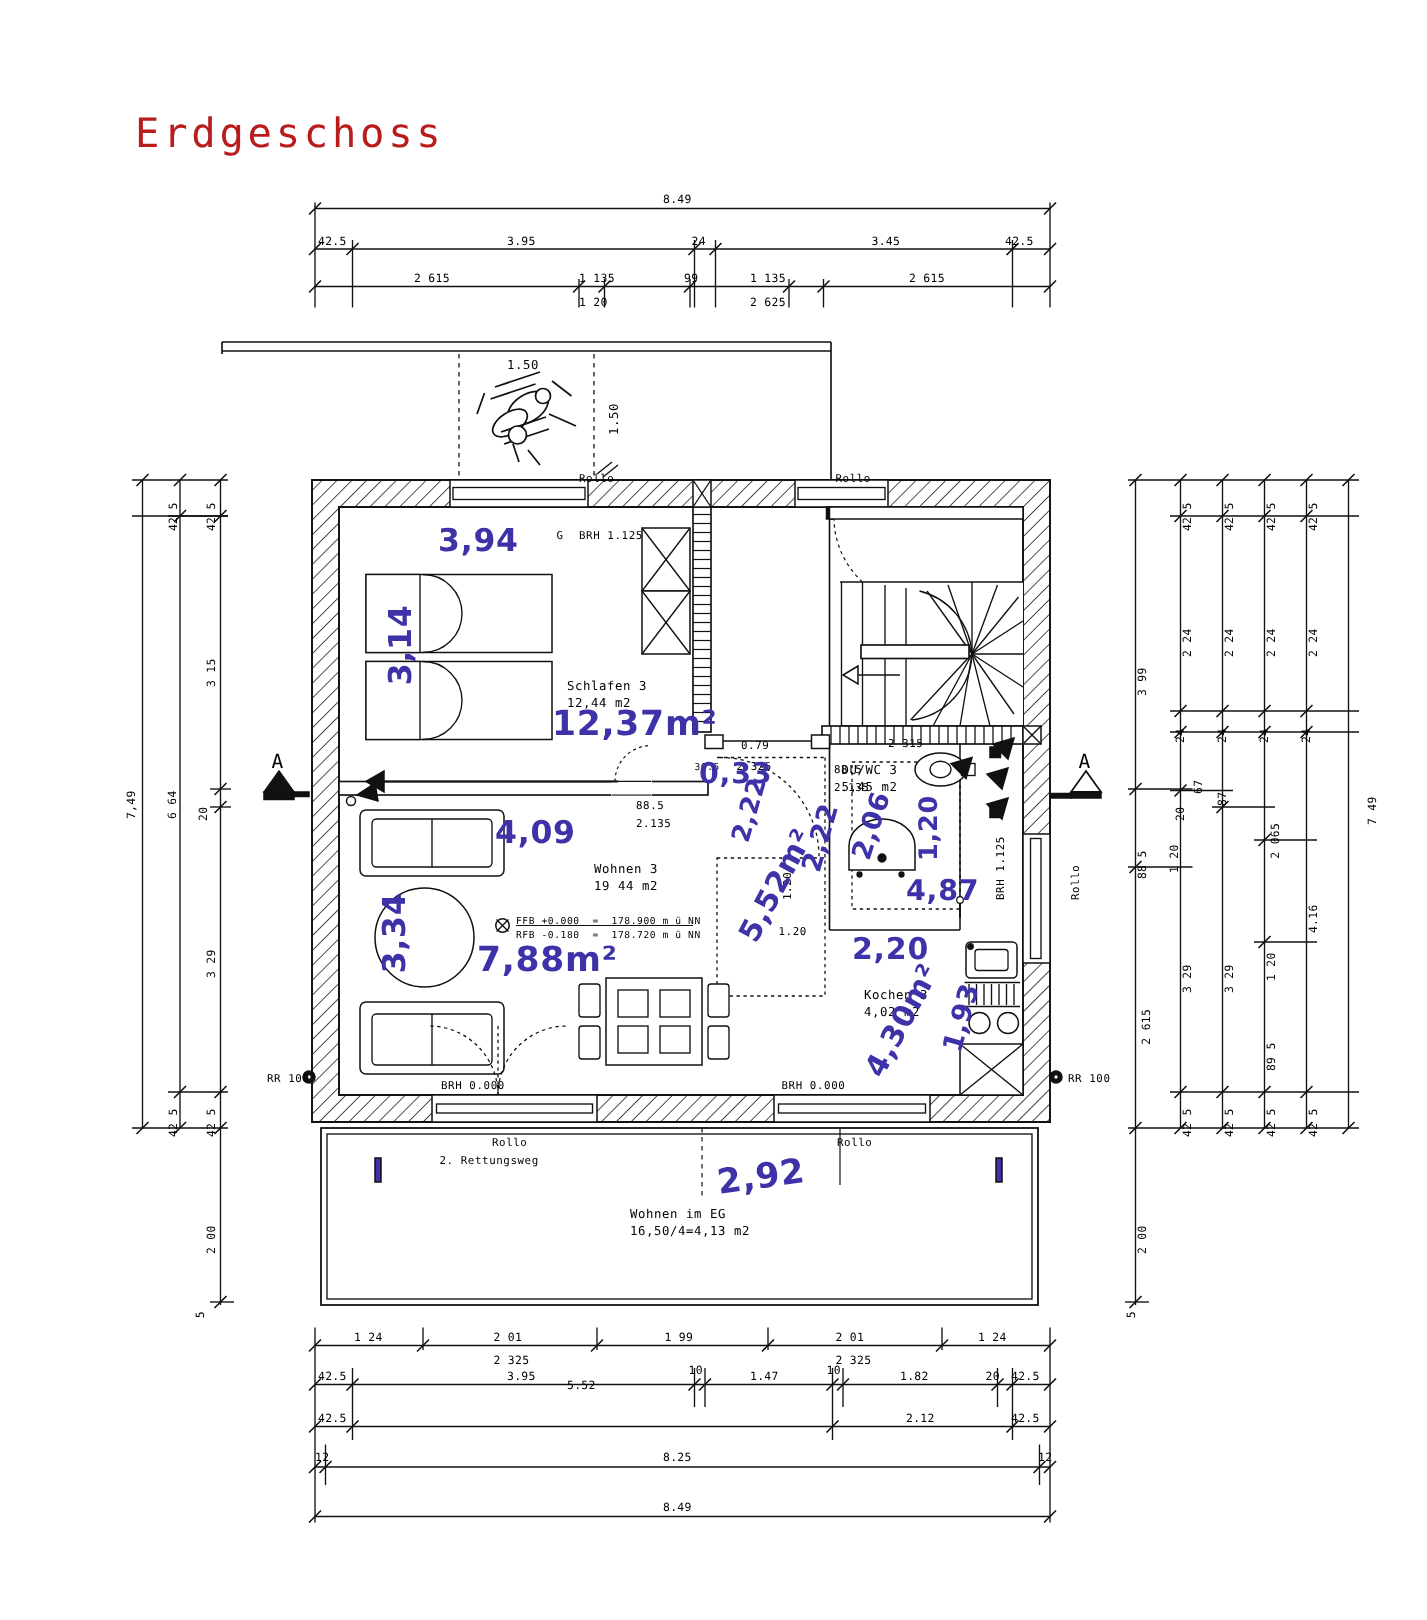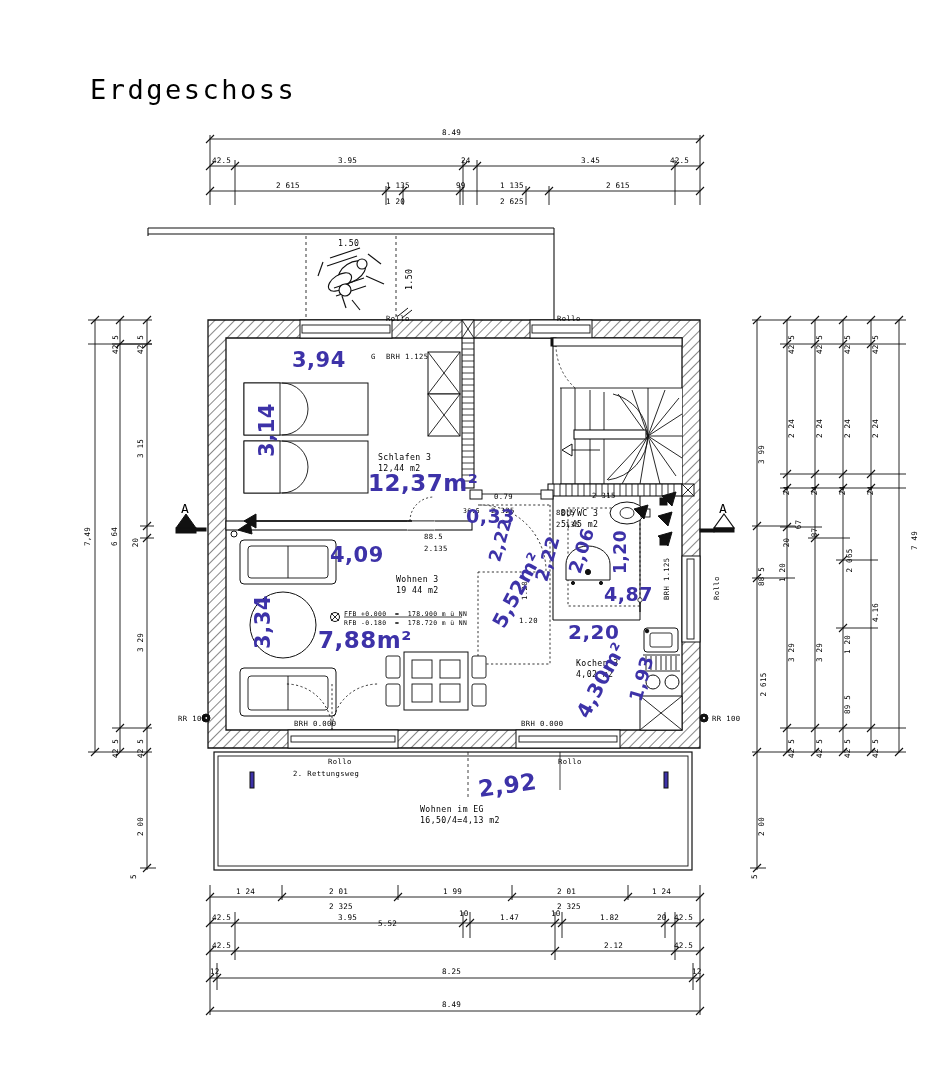--- a/index.html
+++ b/index.html
@@ -7,21 +7,21 @@
   body{
     width:951px;height:1080px;position:relative;overflow:hidden;
     font-family:"DejaVu Sans Mono","Liberation Mono",monospace;
     color:#111;
   }
   #plan-root{position:absolute;left:0;top:0;width:951px;height:1080px;}
   svg.layer{position:absolute;left:0;top:0;width:951px;height:1080px;overflow:visible;}
   .title{
     position:absolute;left:90px;top:74px;
     font-family:"DejaVu Sans Mono","Liberation Mono",monospace;
-    font-size:27px;letter-spacing:2.5px;color:#000000;font-weight:400;
+    font-size:27px;letter-spacing:2.5px;color:#b91c1c;font-weight:400;
     white-space:nowrap;
   }
   .lbl{
     position:absolute;
     font-family:"DejaVu Sans Mono","Liberation Mono",monospace;
     font-size:8.2px;color:#000;white-space:nowrap;letter-spacing:.4px;
     line-height:1.32;
   }
   .lbl.sm{font-size:7.2px;}
   .lbl.xs{font-size:6.4px;}

